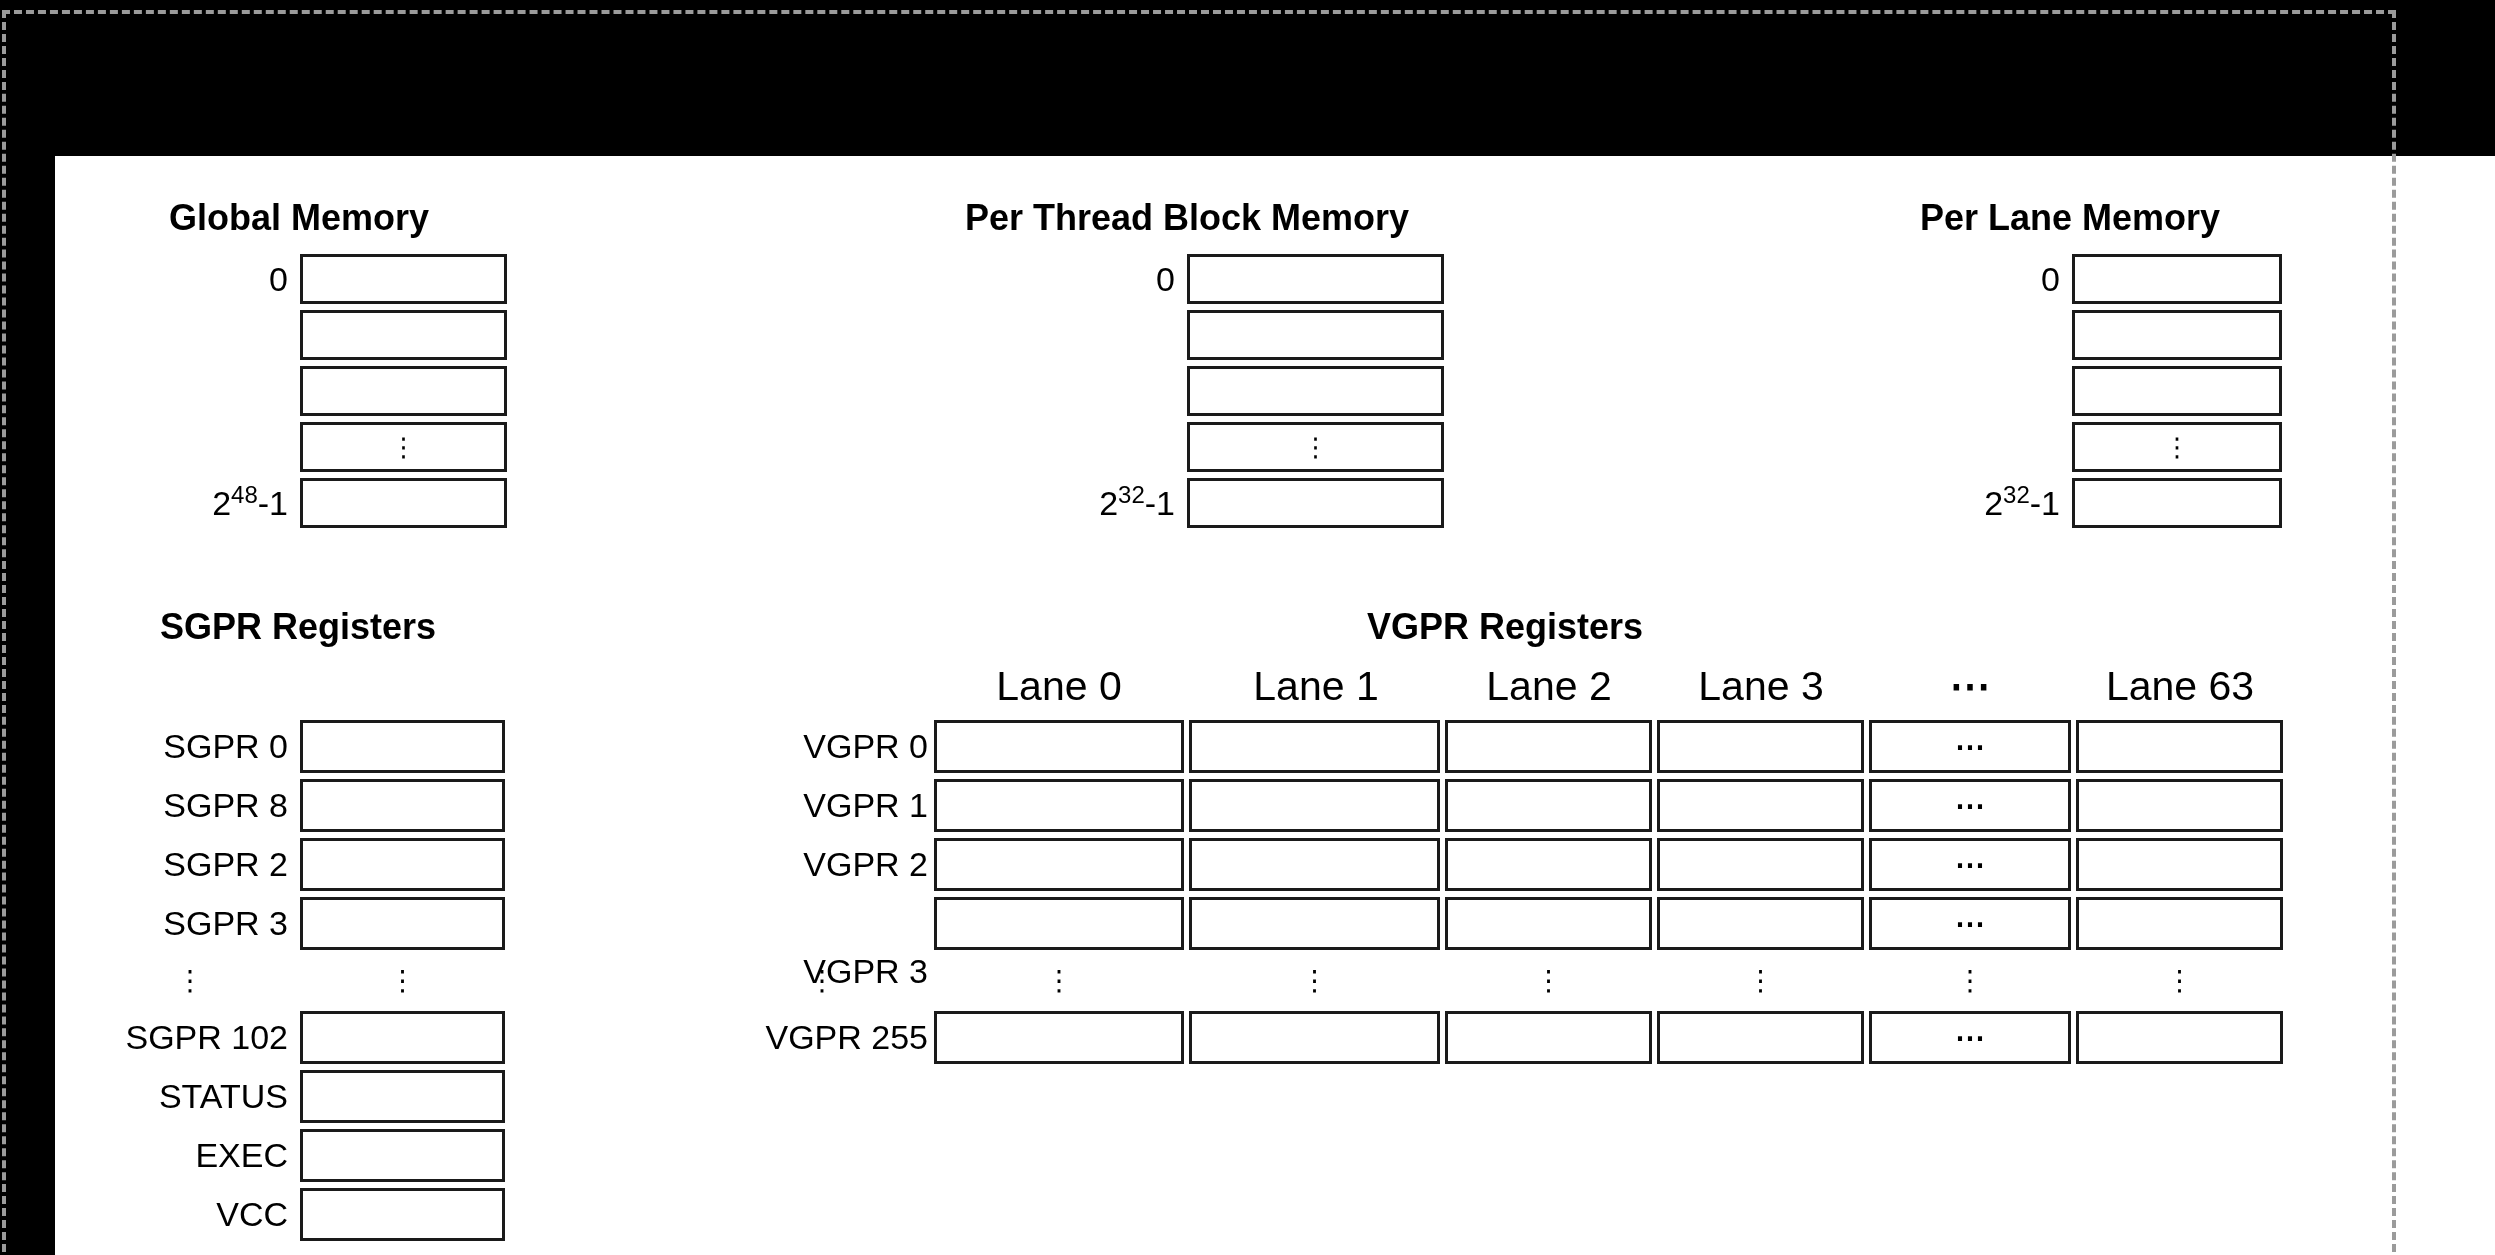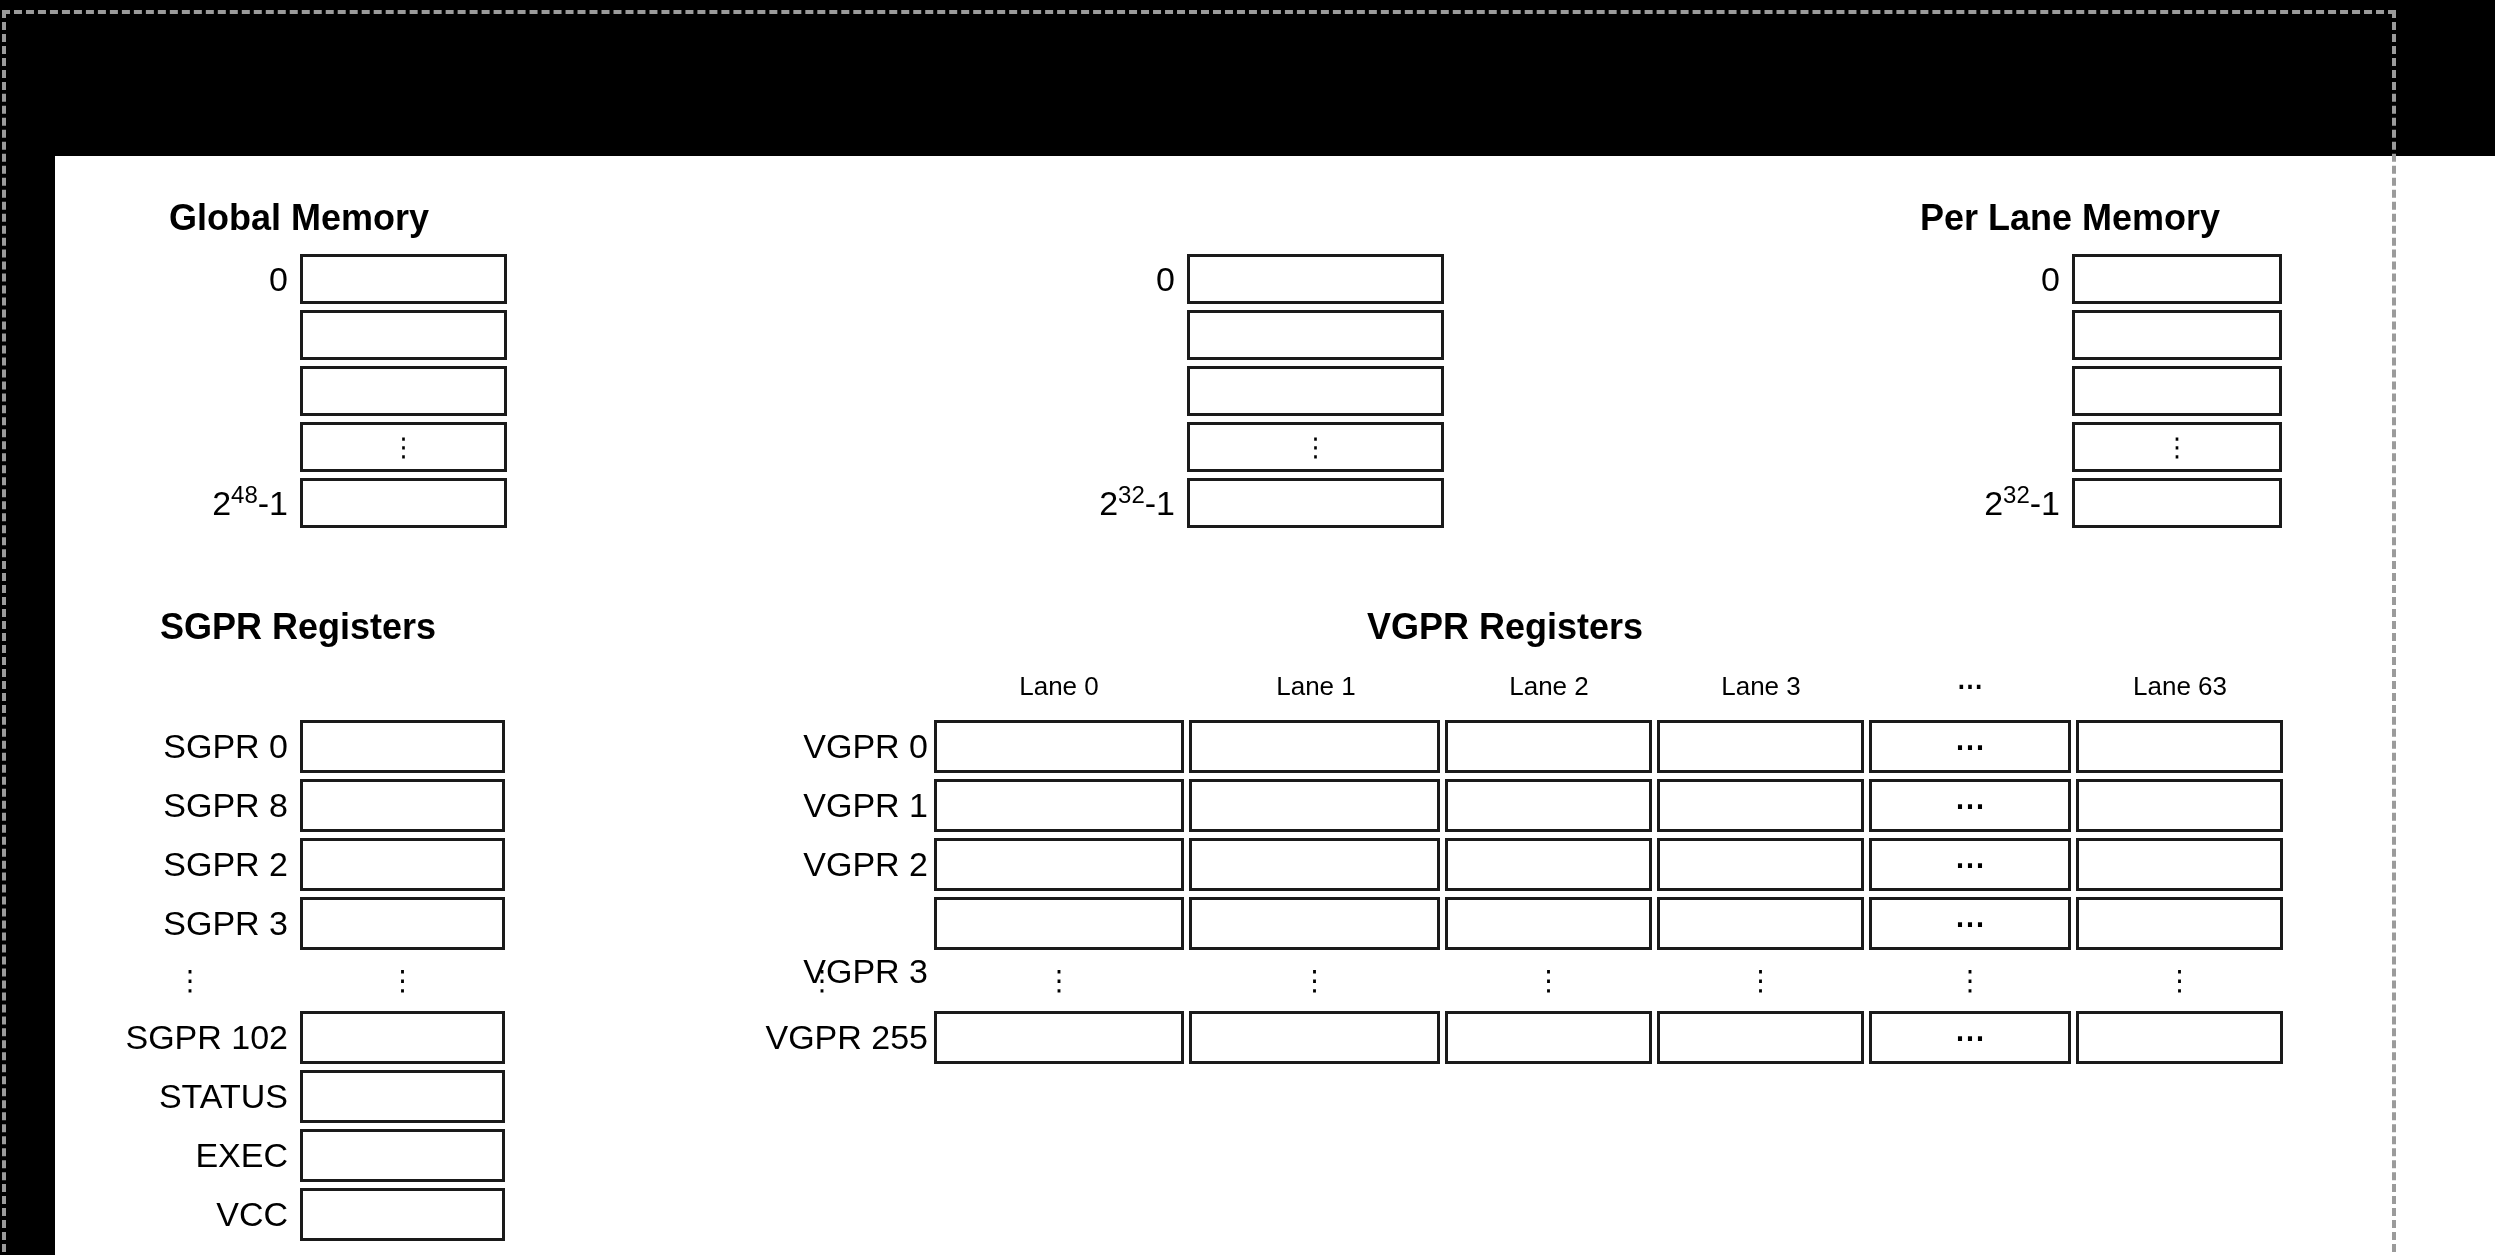--- a/index.html
+++ b/index.html
@@ -54,21 +54,21 @@
   .rowlabel{
     position:absolute;width:248px;height:53px;line-height:53px;
     text-align:right;font-size:34px;white-space:nowrap;
   }
   .free-vdots{
     position:absolute;width:40px;height:49px;line-height:49px;
     text-align:center;font-size:28px;
   }
   .lanehdr{
     position:absolute;top:662px;width:260px;
-    text-align:center;font-size:26px;line-height:32px;white-space:nowrap;
+    text-align:center;font-size:41px;line-height:32px;white-space:nowrap;
   }
   .vgrid{position:absolute;left:934px;top:712px;}
   .vgrid .grow{display:flex;gap:5px;height:53px;margin-bottom:6px;}
   .vgrid .cell{
     background:#fff;border:3px solid #1a1a1a;box-sizing:border-box;
     text-align:center;line-height:47px;
   }
   .vgrid .gell{display:flex;gap:5px;height:49px;margin-bottom:6px;}
   .vgrid .ecell{text-align:center;line-height:49px;}
   .c0{width:250px;} .c1{width:251px;} .c2{width:207px;}
@@ -84,20 +84,21 @@
   <div class="addr" style="left:120px;top:246px">0</div>
   <div class="addr" style="left:120px;top:470px"><span>2</span><sup>48</sup><span>-1</span></div>
   <div class="memstack gm-stack">
     <div class="membox"></div>
     <div class="membox"></div>
     <div class="membox"></div>
     <div class="membox">⋮</div>
     <div class="membox"></div>
   </div>
 
+  <div class="title" style="left:1187px;top:192px">Per Thread Block Memory</div>
   <div class="addr" style="left:1007px;top:246px">0</div>
   <div class="addr" style="left:1007px;top:470px"><span>2</span><sup>32</sup><span>-1</span></div>
   <div class="memstack ptb-stack">
     <div class="membox"></div>
     <div class="membox"></div>
     <div class="membox"></div>
     <div class="membox">⋮</div>
     <div class="membox"></div>
   </div>
 

